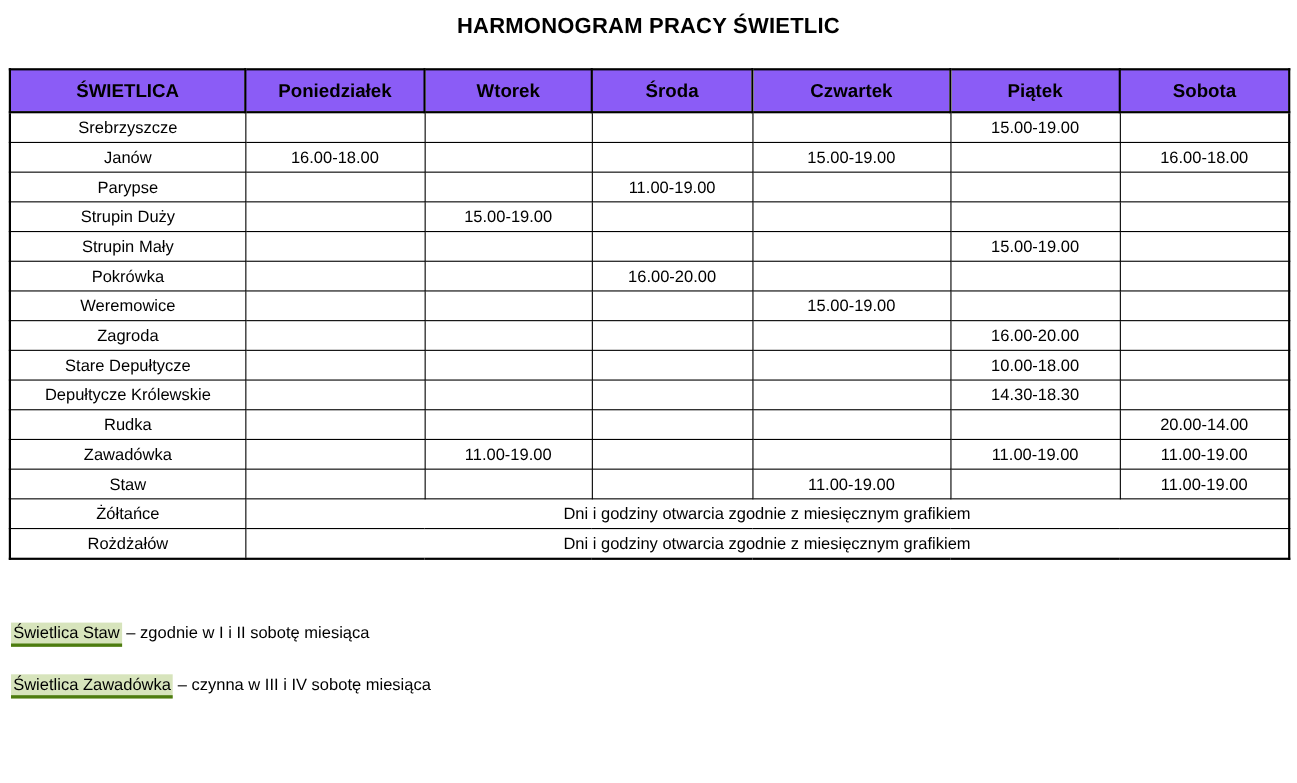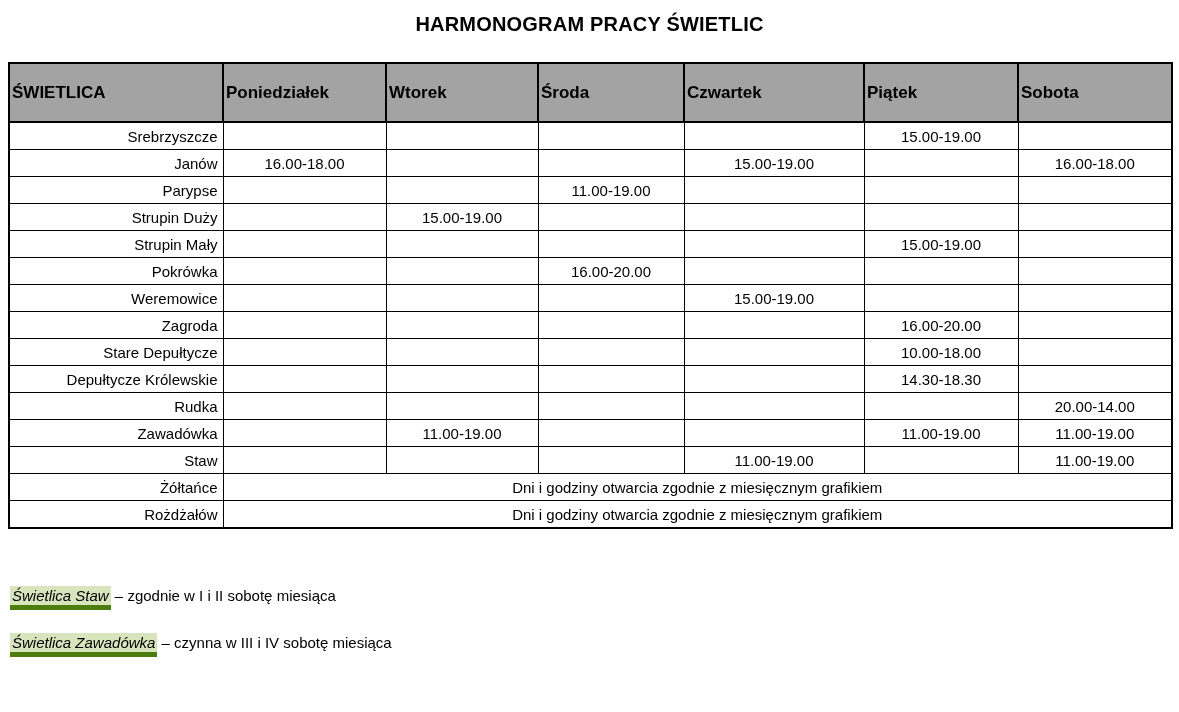--- a/index.html
+++ b/index.html
@@ -1,33 +1,33 @@
 <!DOCTYPE html>
 <html><head>
 <meta charset="utf-8">
 <style>
   html, body { margin:0; padding:0; background:#ffffff; }
   body { font-family:"Liberation Sans", sans-serif; color:#000; }
   .page { width:1179px; height:712px; background:#ffffff; box-sizing:border-box; padding-top:12px; overflow:hidden; }
   .title { text-align:center; font-size:20px; line-height:24px; font-weight:bold; margin:0 0 26px 0; letter-spacing:0.2px; }
   table.schedule { border-collapse:collapse; margin-left:8px; width:1163px; table-layout:fixed; border:2px solid #000; }
   table.schedule th {
-    background:#a3a3a3; border:2px solid #000; font-size:17px; font-weight:bold;
-    height:29px; padding:14px 2px; text-align:left; overflow:hidden; white-space:nowrap;
+    background:#8b5cf6; border:2px solid #000; font-size:17px; font-weight:bold;
+    height:29px; padding:4px 2px; text-align:center; overflow:hidden; white-space:nowrap;
   }
   table.schedule td {
     border:1px solid #000; font-size:15px; height:26px; padding:0 5px;
     overflow:hidden; white-space:nowrap; background:#ffffff;
   }
-  td.name { text-align:right; }
+  td.name { text-align:center; }
   td.time { text-align:center; }
   td.merged { text-align:center; }
   .notes { margin:58px 0 0 10px; font-size:15px; }
   .note { margin-bottom:30px; }
-  .hl { background:#d7e4bc; border-bottom:5px solid #4d7c0f; padding:1px 2px;font-style:italic; }
+  .hl { background:#d7e4bc; border-bottom:3px solid #4d7c0f; padding:1px 2px; }
 </style>
 </head>
 <body>
 
 <div class="page">
 
   <h1 class="title">HARMONOGRAM PRACY ŚWIETLIC</h1>
 
   <table class="schedule">
     <colgroup>

